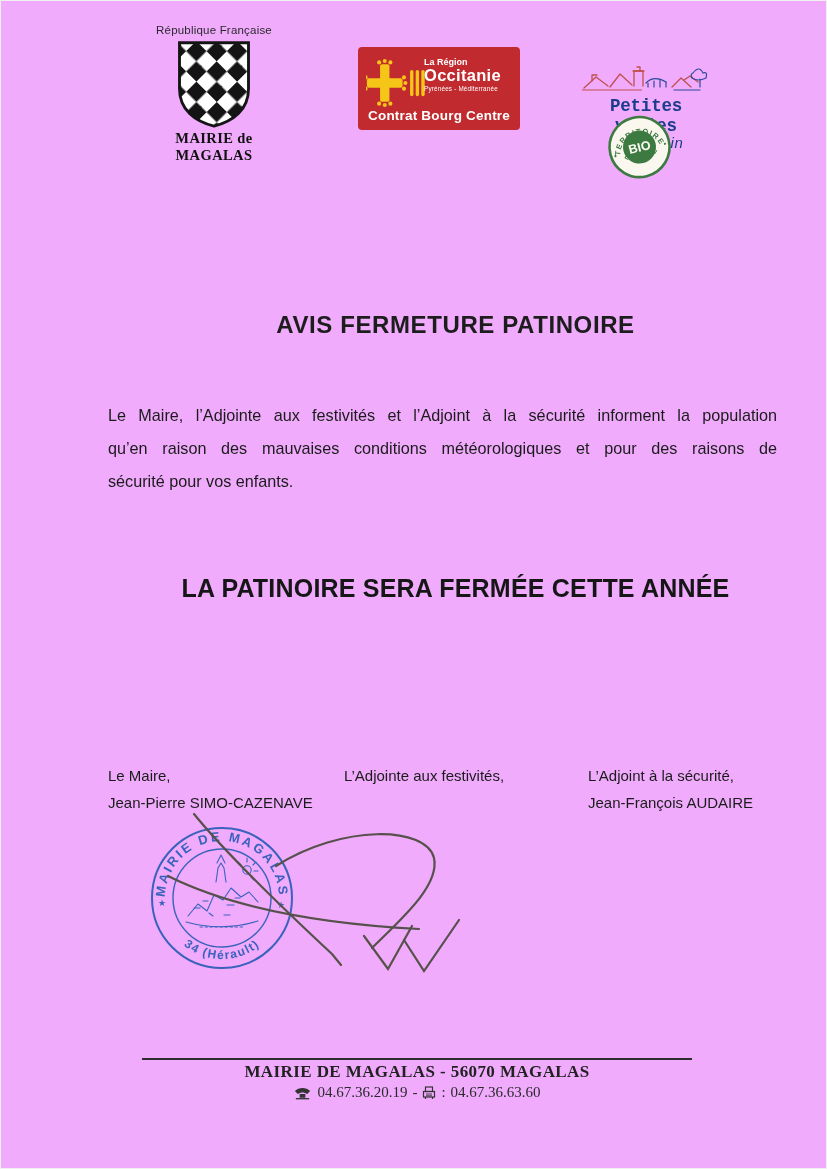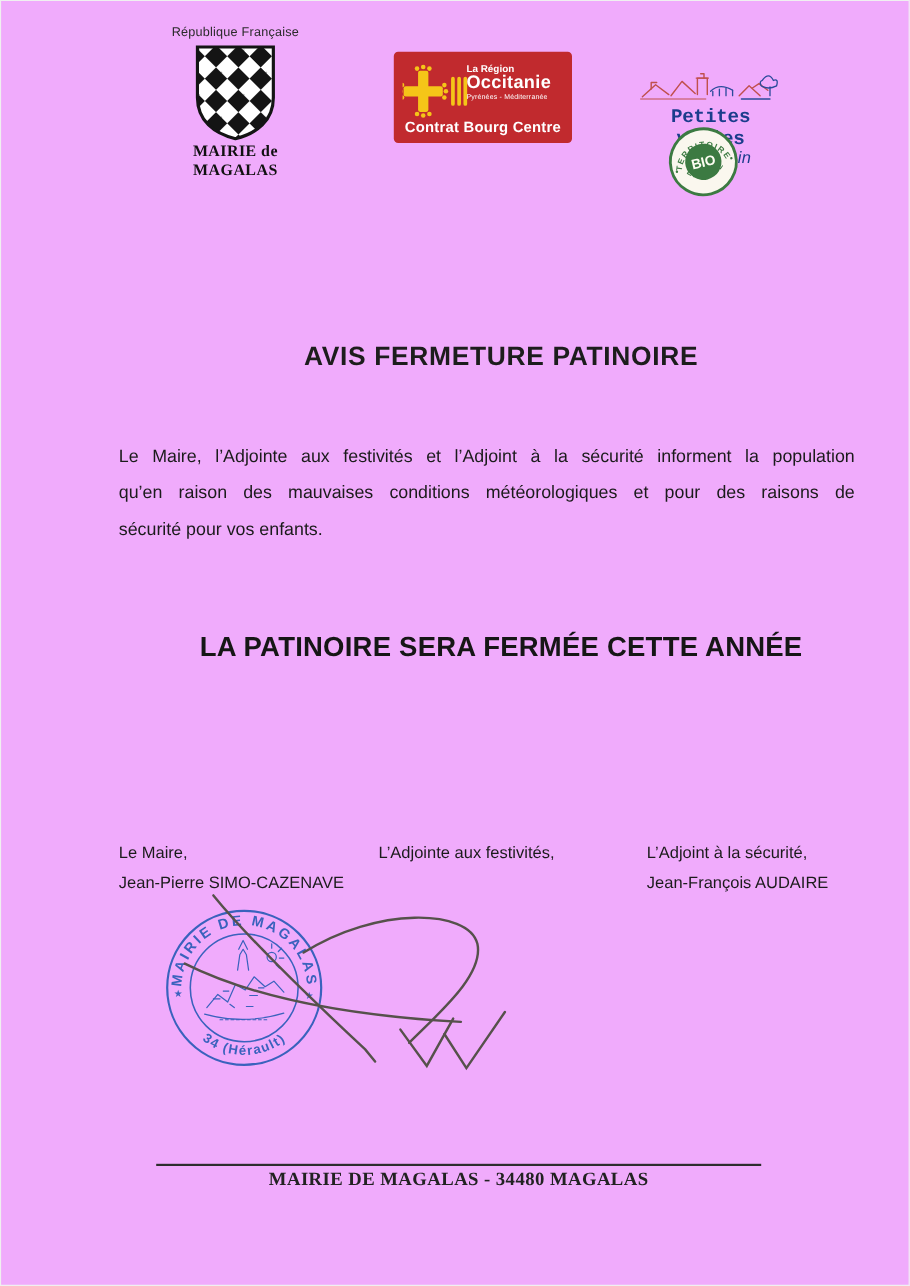--- a/index.html
+++ b/index.html
@@ -219,16 +219,33 @@
         <path d="M40,68 C108,102 198,116 291,121"></path>
         <path d="M148,58 C214,16 298,18 306,50 C312,78 272,112 244,140"></path>
         <path d="M236,128 L260,161 L284,118"></path>
         <path d="M276,132 L296,163 L331,112"></path>
       </g>
     </svg>
   </div>
 
   <div class="footer">
     <div class="footer-rule"></div>
-    <div class="footer-org">MAIRIE DE MAGALAS - 34480 MAGALAS</div>
+    <div class="footer-org">MAIRIE DE MAGALAS - 56070 MAGALAS</div>
+    <div class="footer-contact">
+      <svg width="19" height="14" viewBox="0 0 20 14">
+        <path d="M2,5 C6,0.5 14,0.5 18,5 L15,8 C12,5.8 8,5.8 5,8 Z" fill="#333"></path>
+        <rect x="7" y="8" width="6" height="4" fill="#333"></rect>
+        <path d="M3,13 h14" stroke="#333" stroke-width="1.4"></path>
+      </svg>
+      <span>04.67.36.20.19</span>
+      <span>-</span>
+      <svg width="14" height="14" viewBox="0 0 14 14">
+        <rect x="3.5" y="1" width="7" height="4.5" fill="none" stroke="#333" stroke-width="1.2"></rect>
+        <rect x="1.5" y="5.5" width="11" height="5.5" fill="none" stroke="#333" stroke-width="1.2"></rect>
+        <path d="M4,8 h6 M4,9.8 h6" stroke="#333" stroke-width="0.9"></path>
+        <path d="M3.5,11 v2 M10.5,11 v2" stroke="#333" stroke-width="1.2"></path>
+      </svg>
+      <span>:</span>
+      <span>04.67.36.63.60</span>
+    </div>
   </div>
 
 </div>
 
 </body></html>

